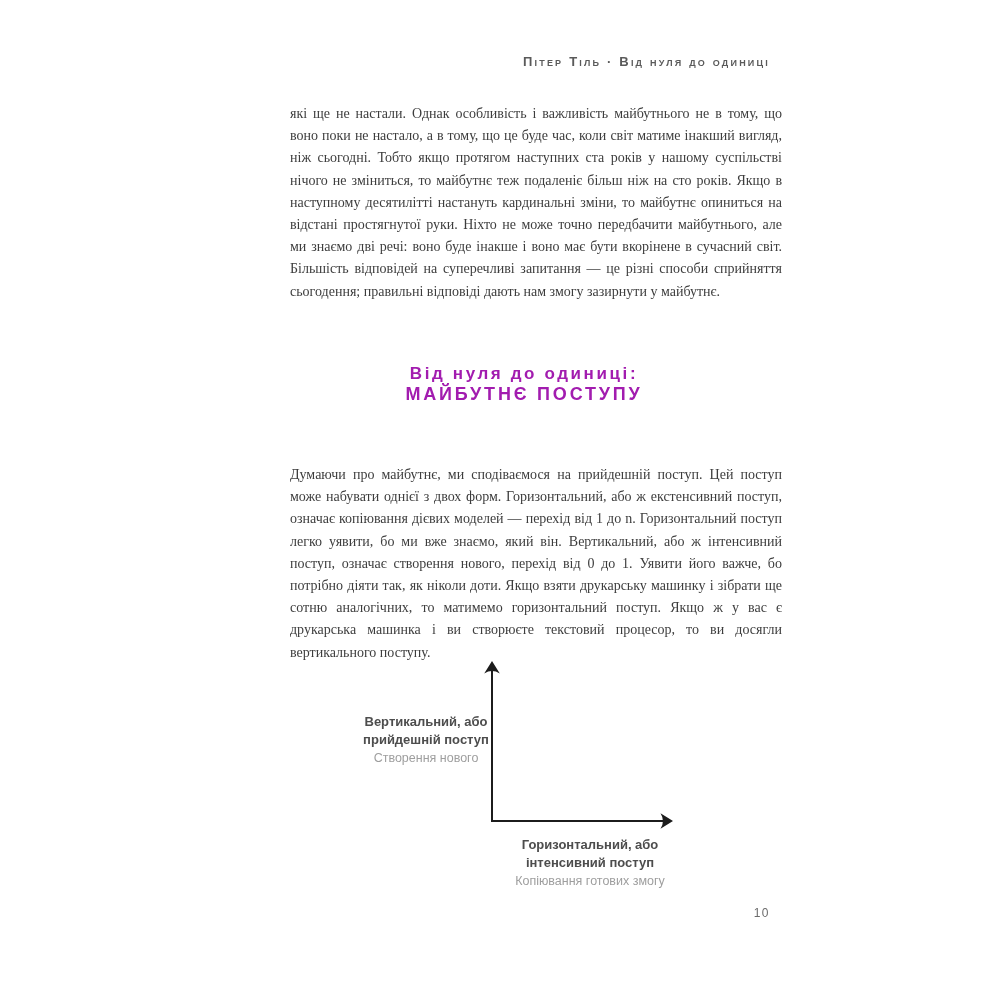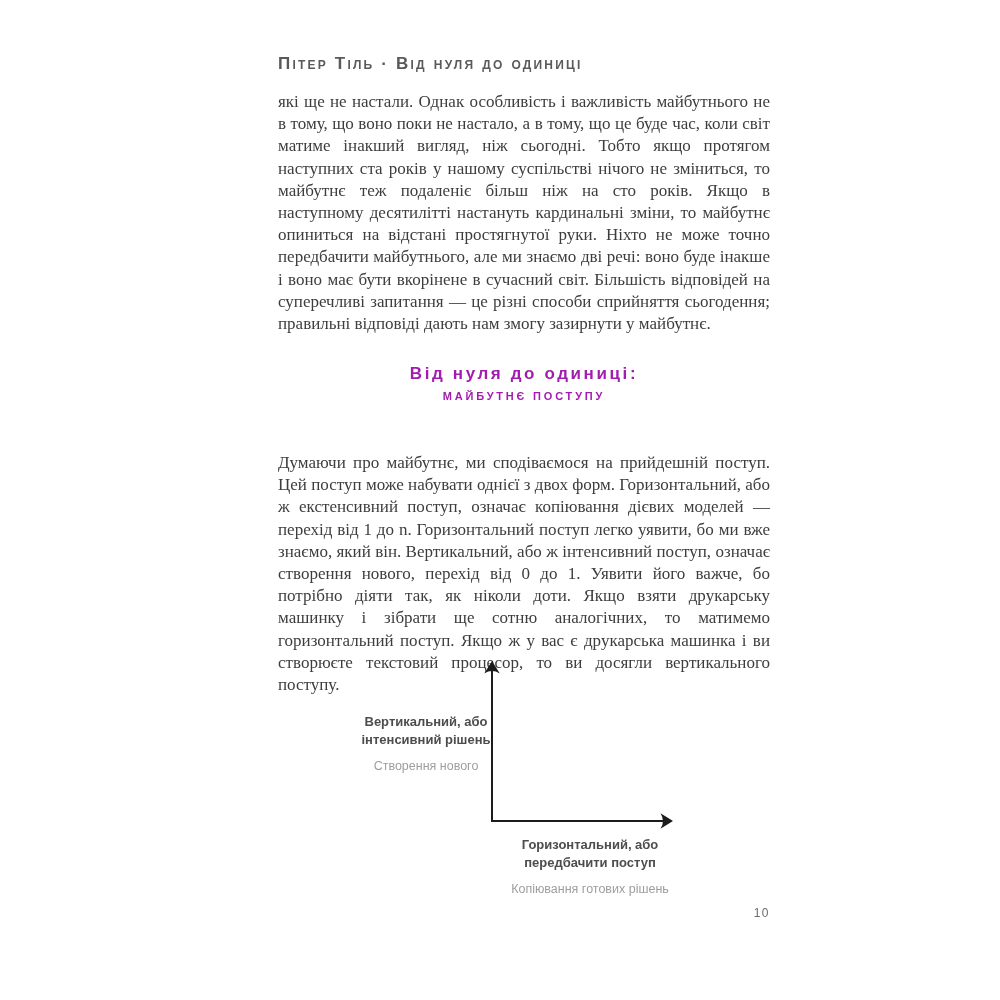--- a/index.html
+++ b/index.html
@@ -12,35 +12,35 @@
     width: 1000px;
     height: 1000px;
     background: #ffffff;
     overflow: hidden;
   }
   .running-header {
     position: absolute;
     top: 54px;
     left: 278px;
     width: 492px;
-    text-align: left;
+    text-align: right;
     font-family: "Liberation Sans", "DejaVu Sans", sans-serif;
     font-variant: small-caps;
-    font-size: 17px;
+    font-size: 13px;
     font-weight: 600;
     letter-spacing: 2.2px;
     color: #5a5a5a;
   }
   .body-text {
     position: absolute;
     left: 278px;
     width: 492px;
-    margin: 0;
+    margin: 12px;
     font-family: "Liberation Serif", "DejaVu Serif", serif;
-    font-size: 17px;
+    font-size: 14px;
     line-height: 22.2px;
     color: #3d3d3d;
     text-align: justify;
     hyphens: none;
   }
   .p1 { top: 91px; }
   .p2 { top: 452px; }
   .section-heading {
     position: absolute;
     top: 364px;
@@ -52,22 +52,21 @@
     color: #a21caf;
   }
   .section-heading .h-line1 {
     display: block;
     font-size: 17px;
     font-weight: 700;
     letter-spacing: 2.6px;
   }
   .section-heading .h-line2 {
     display: block;
-    margin-top: 6px;
-    font-size: 11px;
+    font-size: 18px;
     font-weight: 700;
     letter-spacing: 2.8px;
     text-transform: uppercase;
   }
   .diagram {
     position: absolute;
     top: 660px;
     left: 278px;
     width: 492px;
     height: 240px;
@@ -84,21 +83,21 @@
   }
   .y-label-block { left: 73px; width: 150px; top: 53px; }
   .x-label-block { left: 212px; width: 200px; top: 176px; }
   .axis-title {
     font-size: 13px;
     line-height: 18px;
     font-weight: 600;
     color: #4d4d4d;
   }
   .axis-subtitle {
-    margin-top: 9px;
+    margin-top: 1px;
     font-size: 12.5px;
     line-height: 16px;
     color: #9e9e9e;
   }
   .page-number {
     position: absolute;
     top: 906px;
     left: 278px;
     width: 492px;
     text-align: right;
@@ -126,25 +125,25 @@
 
   <div class="diagram">
     <svg width="492" height="240" viewBox="0 0 492 240">
       <line x1="214" y1="9" x2="214" y2="162" stroke="#1c1c1c" stroke-width="2"></line>
       <line x1="214" y1="161" x2="386" y2="161" stroke="#1c1c1c" stroke-width="2"></line>
       <path d="M 214 1 L 206.2 13.5 Q 214 8.6 221.8 13.5 Z" fill="#1c1c1c"></path>
       <path d="M 395 161 L 382.5 153.2 Q 387.4 161 382.5 168.8 Z" fill="#1c1c1c"></path>
     </svg>
 
     <div class="axis-label-block y-label-block">
-      <div class="axis-title">Вертикальний, або інтенсивний рішень</div>
+      <div class="axis-title">Вертикальний, або прийдешній поступ</div>
       <div class="axis-subtitle">Створення нового</div>
     </div>
 
     <div class="axis-label-block x-label-block">
-      <div class="axis-title">Горизонтальний, або передбачити поступ</div>
-      <div class="axis-subtitle">Копіювання готових рішень</div>
+      <div class="axis-title">Горизонтальний, або інтенсивний поступ</div>
+      <div class="axis-subtitle">Копіювання готових змогу</div>
     </div>
   </div>
 
   <div class="page-number">10</div>
 
 </div>
 
 </body></html>

